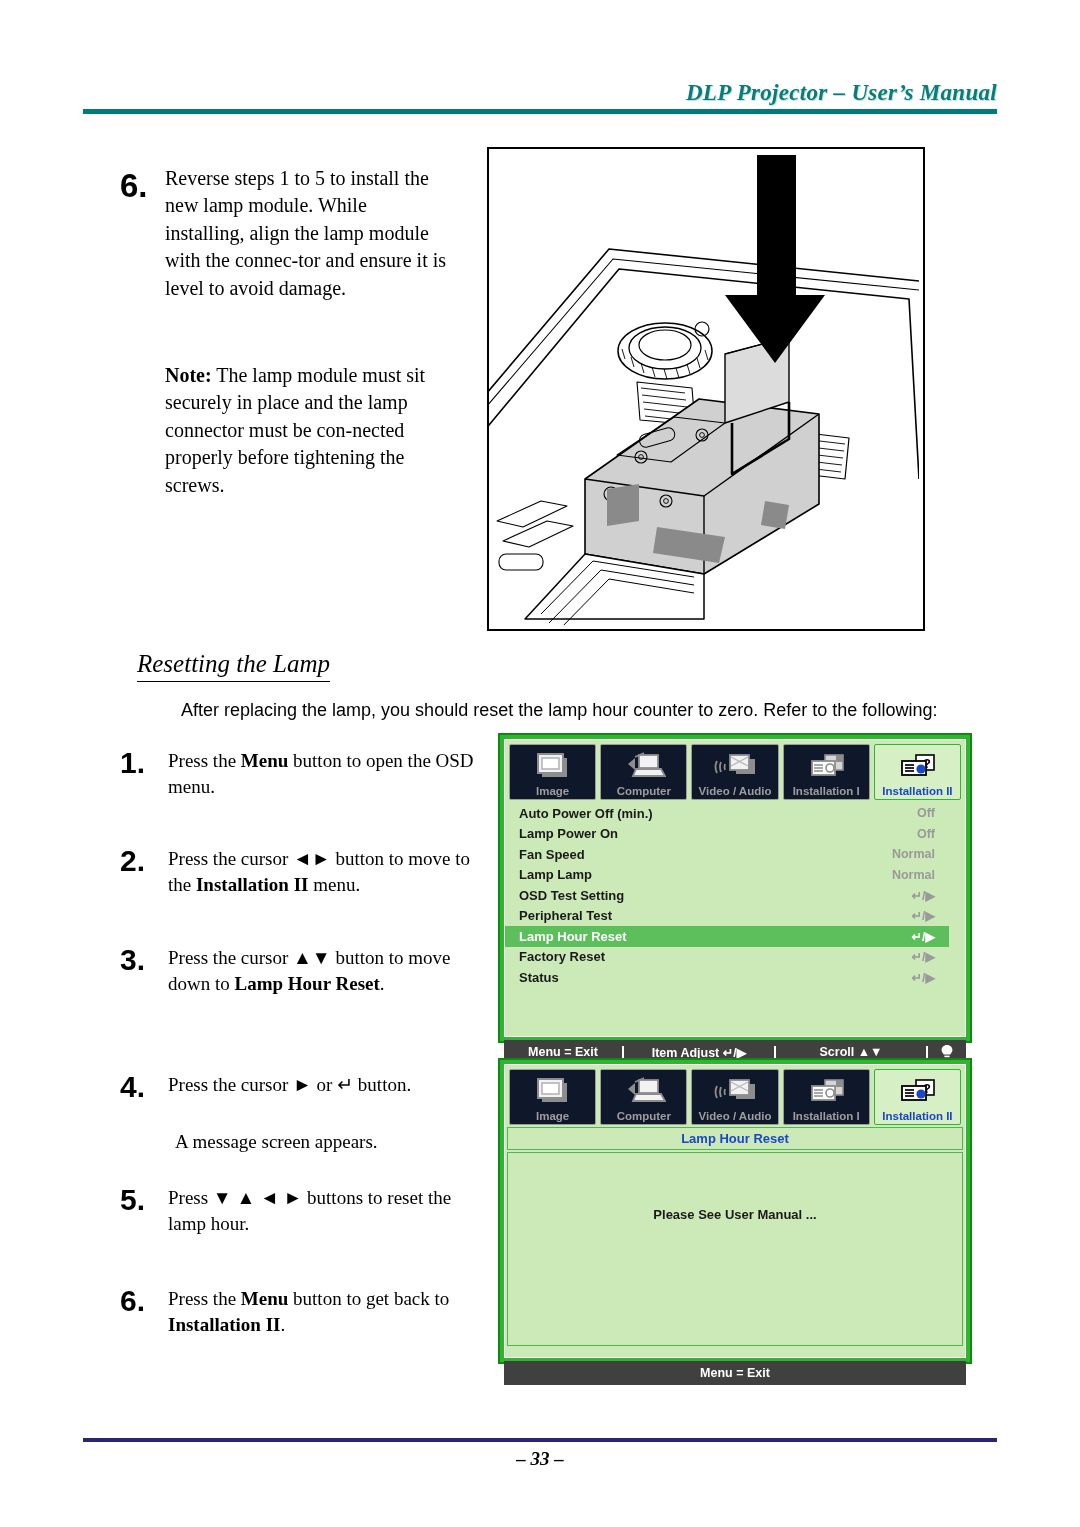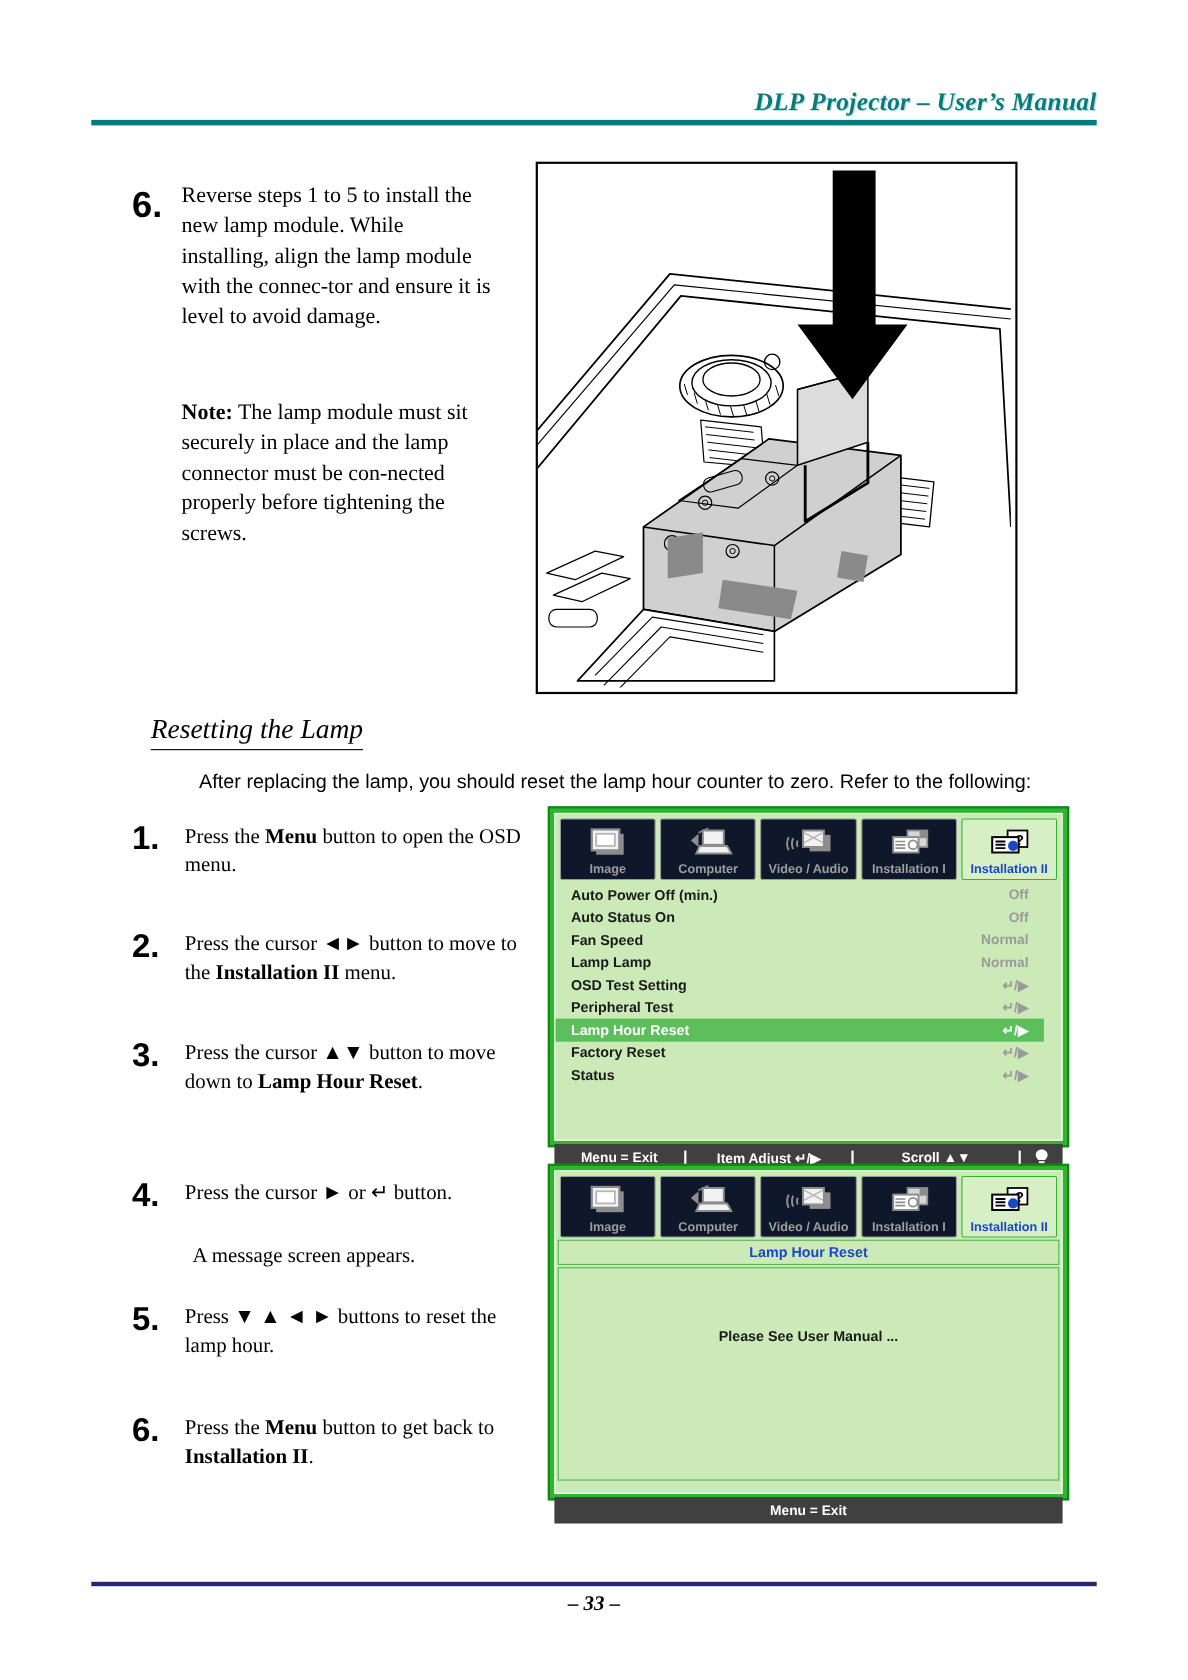--- a/index.html
+++ b/index.html
@@ -291,21 +291,21 @@
           <div class="lbl">Installation II</div>
         </div>
       </div>
 
       <div class="rows" style="flex:1;">
         <div class="row">
           <span class="k">Auto Power Off (min.)</span>
           <span class="v">Off</span>
         </div>
         <div class="row">
-          <span class="k">Auto Status On</span>
+          <span class="k">Lamp Power On</span>
           <span class="v">Off</span>
         </div>
         <div class="row">
           <span class="k">Fan Speed</span>
           <span class="v">Normal</span>
         </div>
         <div class="row">
           <span class="k">Lamp Lamp</span>
           <span class="v">Normal</span>
         </div>

